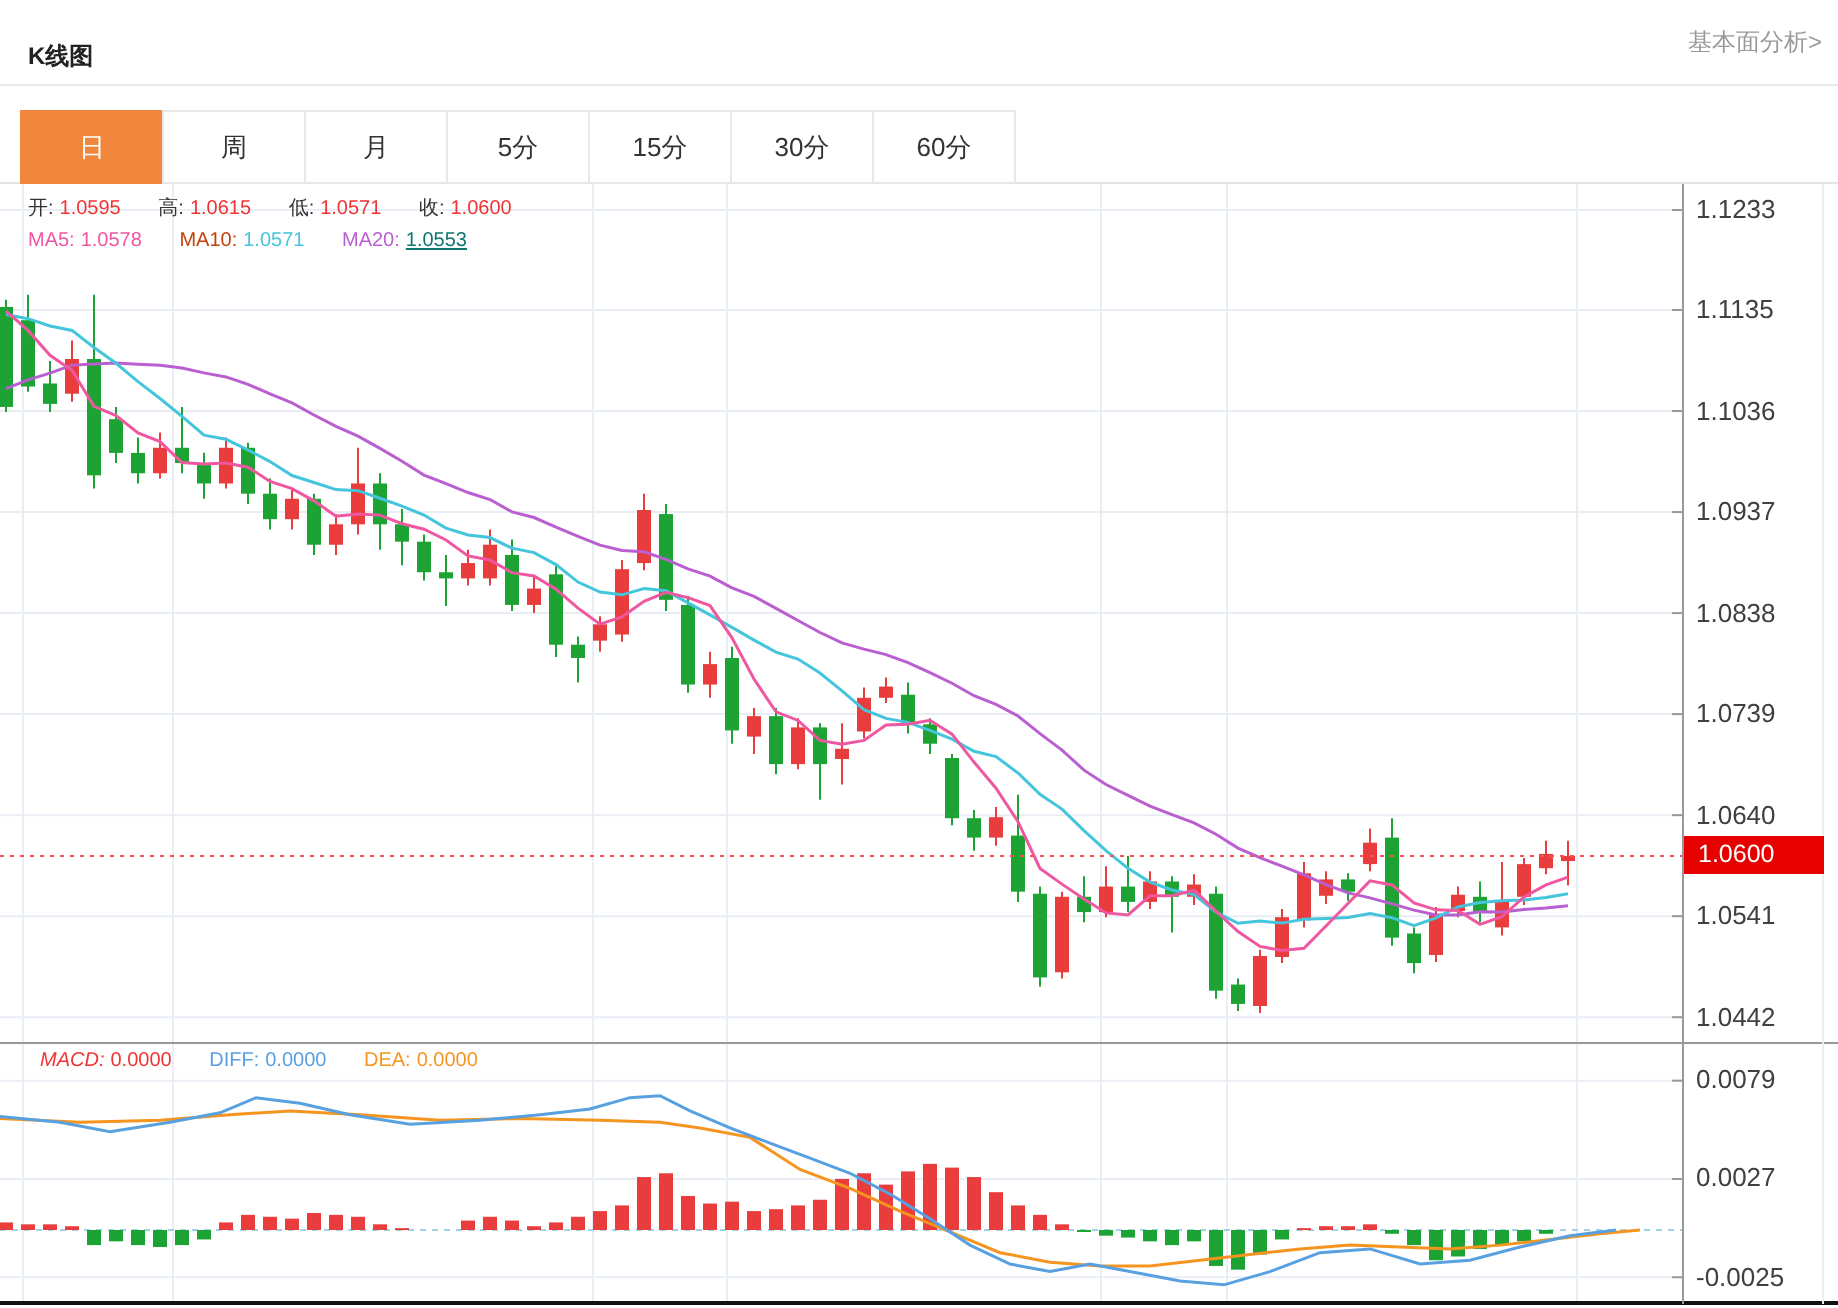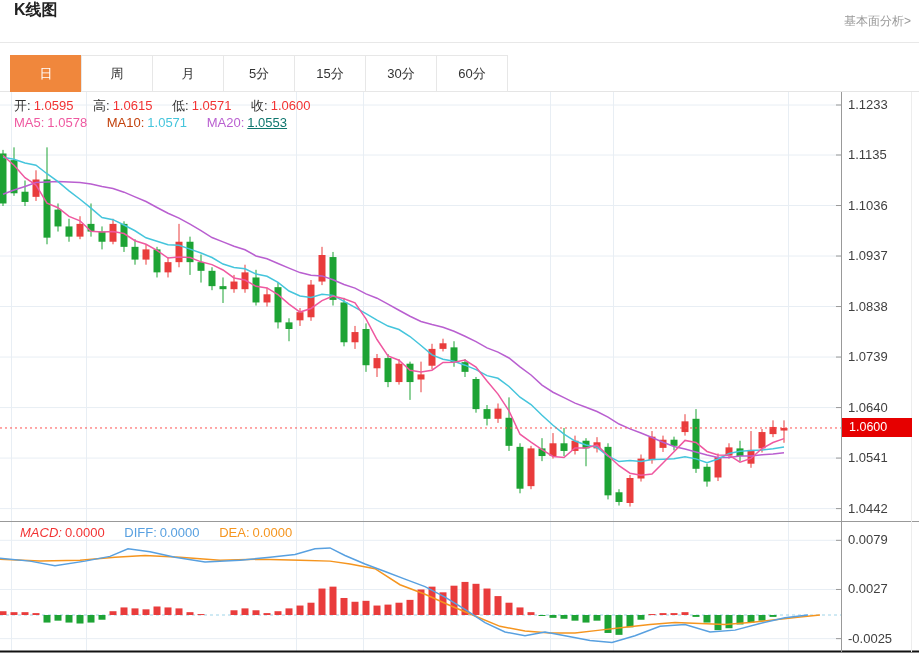--- a/index.html
+++ b/index.html
@@ -1,28 +1,28 @@
 <!DOCTYPE html>
 <html><head>
 <meta charset="utf-8">
 <style>
   html,body{margin:0;padding:0;background:#fff;}
   body{width:919px;height:654px;overflow:hidden;position:relative;
        font-family:"Liberation Sans","DejaVu Sans",sans-serif;}
   #chart-svg{position:absolute;left:0;top:0;}
-  .page-title{position:absolute;left:14px;top:0;font-size:16px;font-weight:bold;color:#222;}
+  .page-title{position:absolute;left:14px;top:20px;font-size:12px;font-weight:bold;color:#222;}
   .analysis-link{position:absolute;right:8px;top:13px;font-size:12px;color:#999;text-decoration:none;cursor:pointer;}
   .header-divider{position:absolute;left:0;top:42px;width:919px;border-bottom:1px solid #e8e8e8;}
   .tabbar{position:absolute;left:0;top:55px;width:919px;height:37px;border-bottom:1px solid #e5e5e5;box-sizing:border-box;}
   .tabs-inner{position:absolute;left:10px;top:0;display:flex;height:37px;}
   .tab{width:72px;height:37px;box-sizing:border-box;border:1px solid #e7e7e7;margin-left:-1px;
        text-align:center;line-height:35px;font-size:13px;color:#333;background:#fff;cursor:pointer;}
   .tab:first-child{margin-left:0;}
   .tab.active{color:#fff;border-color:transparent;}
-  .legend{position:absolute;left:14px;font-size:13px;white-space:nowrap;}
+  .legend{position:absolute;left:14px;font-size:10px;white-space:nowrap;}
   .legend .grp{margin-left:16px;}
   .legend .grp:first-child{margin-left:0;}
   .legend .val{margin-left:3px;}
   .axis-label{position:absolute;left:848px;font-size:13px;color:#404040;}
   .price-badge{position:absolute;left:842px;width:70px;height:19px;line-height:19px;
                padding-left:7px;box-sizing:border-box;color:#fff;font-size:12.5px;}
 </style>
 </head>
 <body>
 

